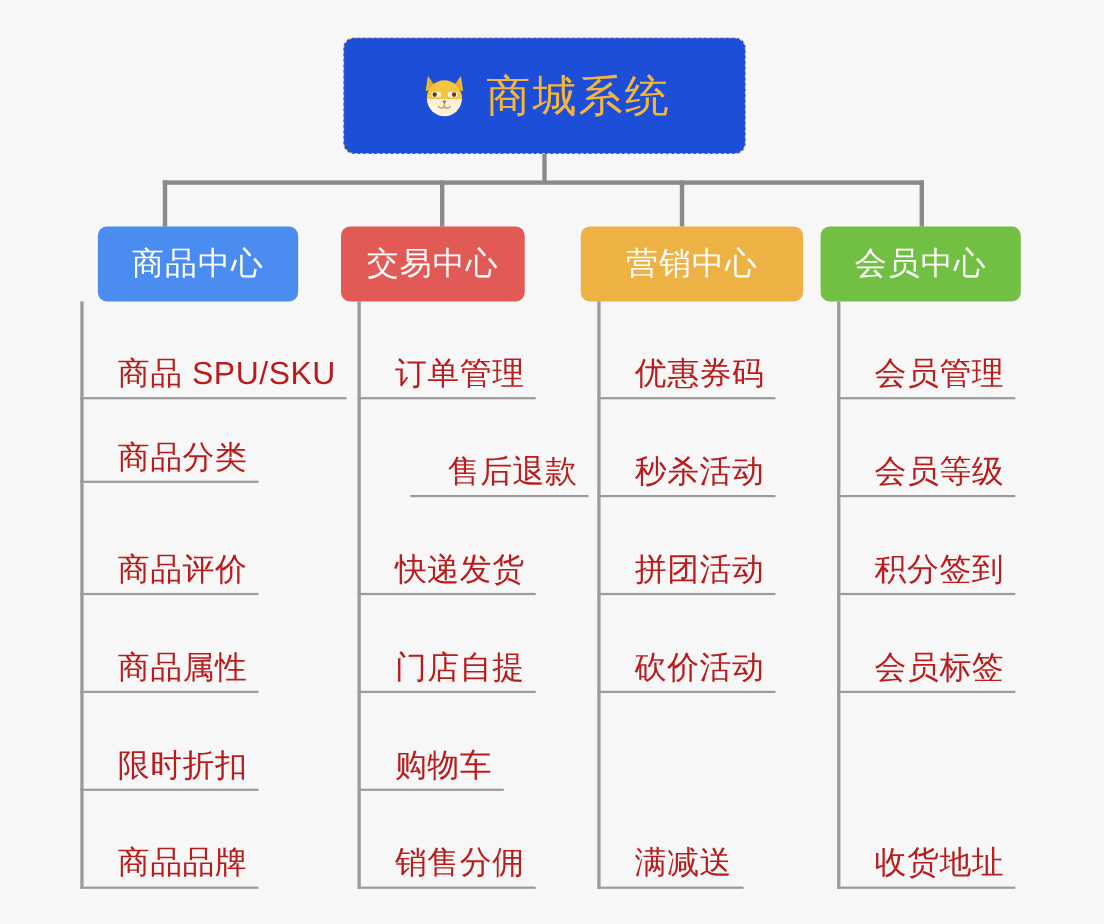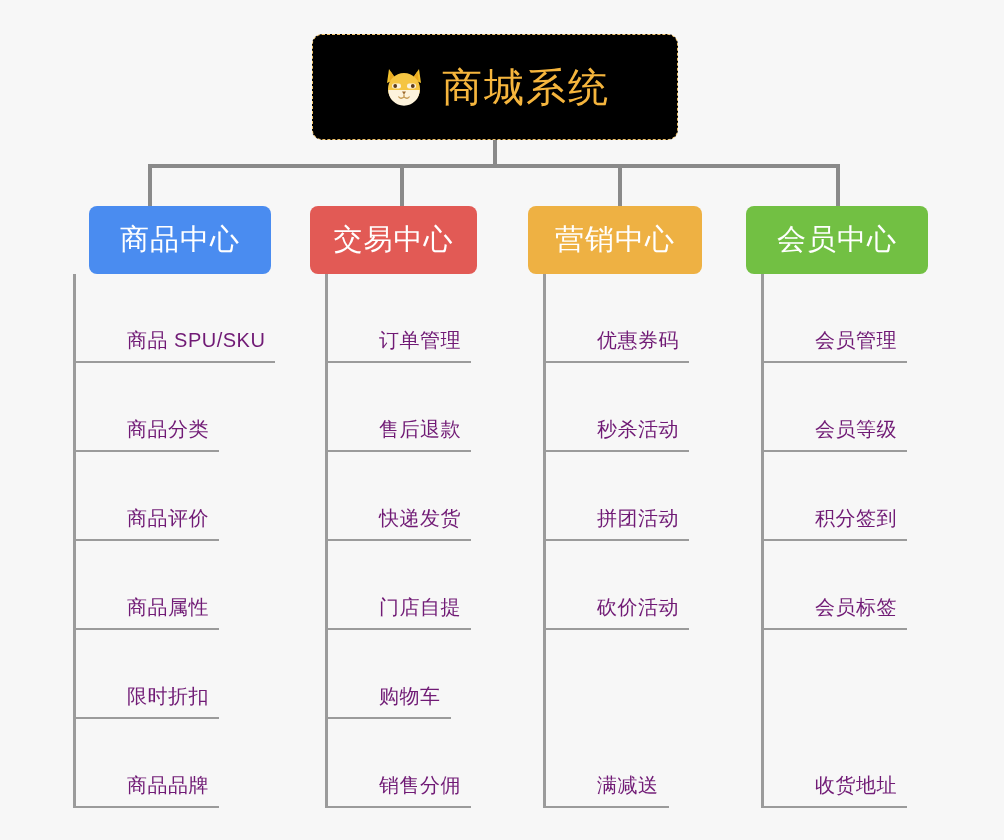--- a/index.html
+++ b/index.html
@@ -75,34 +75,33 @@
     box-sizing:border-box;
   }
   .leaf-inner{
     position:relative;
     display:inline-block;
     padding:0 10px 6px 34px;
     border-bottom:2px solid #9b9b9b;
     white-space:nowrap;
   }
   .leaf-label{
-    font-size:20px;
-    color:#701a75;
+    font-size:29px;
+    color:#b91c1c;
     letter-spacing:0.5px;
     line-height:30px;
     display:inline-block;
-    margin-left:20px;
   }
 </style>
 </head>
 <body style="background: rgb(247, 247, 247);">
 
 <div id="canvas">
 
-  <div class="root-node" style="background: #000000; border-color: rgb(240, 194, 105);">
+  <div class="root-node" style="background: #1d4ed8; border-color: rgb(240, 194, 105);">
     <span class="root-emoji">
       <svg width="48" height="48" viewBox="0 0 48 48" aria-hidden="true">
         <path d="M9 6 L7 20 L16 16 Z" fill="#f2c12e"></path>
         <path d="M39 6 L41 20 L32 16 Z" fill="#f2c12e"></path>
         <path d="M10.5 8.5 L9.3 18 L15.2 15.3 Z" fill="#e8a81f"></path>
         <path d="M37.5 8.5 L38.7 18 L32.8 15.3 Z" fill="#e8a81f"></path>
         <ellipse cx="24" cy="26" rx="16" ry="16" fill="#f5c542"></ellipse>
         <path d="M8.3 27 a15.7 15.7 0 0 0 31.4 0 z" fill="#fdf3dc"></path>
         <rect x="12" y="20.5" width="9" height="5" rx="2.2" fill="#fdf3dc"></rect>
         <rect x="27" y="20.5" width="9" height="5" rx="2.2" fill="#fdf3dc"></rect>
@@ -125,54 +124,54 @@
   <div class="conn conn-v" style="left: 400px; top: 164px; height: 42px; background: rgb(138, 138, 138);"></div>
   <div class="conn conn-v" style="left: 618px; top: 164px; height: 42px; background: rgb(138, 138, 138);"></div>
   <div class="conn conn-v" style="left: 836px; top: 164px; height: 42px; background: rgb(138, 138, 138);"></div>
 
   <div class="cat-box" style="left: 58px; top: 206px; width: 182px; background: rgb(74, 140, 240); margin-left: 31px;">
     <span>商品中心</span>
   </div>
   <div class="cat-box" style="left: 310px; top: 206px; width: 167px; background: rgb(226, 90, 85);">
     <span>交易中心</span>
   </div>
-  <div class="cat-box" style="left: 528px; top: 206px; width: 174px; background: rgb(238, 177, 67);">
+  <div class="cat-box" style="left: 528px; top: 206px; width: 202px; background: rgb(238, 177, 67);">
     <span>营销中心</span>
   </div>
   <div class="cat-box" style="left: 746px; top: 206px; width: 182px; background: rgb(114, 192, 67);">
     <span>会员中心</span>
   </div>
 
   <div class="branch" style="left:73px;top:274px;width:230px;height:560px;">
     <div class="trunk" style="height:534px;"></div>
   <div class="leaf" style="top: 0px;">
         <div class="leaf-inner"><span class="leaf-label">商品 SPU/SKU</span></div>
       </div>
-      <div class="leaf" style="top: 89px;">
+      <div class="leaf" style="top: 76px;">
         <div class="leaf-inner"><span class="leaf-label">商品分类</span></div>
       </div>
       <div class="leaf" style="top: 178px;">
         <div class="leaf-inner"><span class="leaf-label">商品评价</span></div>
       </div>
       <div class="leaf" style="top: 267px;">
         <div class="leaf-inner"><span class="leaf-label">商品属性</span></div>
       </div>
       <div class="leaf" style="top: 356px;">
         <div class="leaf-inner"><span class="leaf-label">限时折扣</span></div>
       </div>
       <div class="leaf" style="top: 445px;">
         <div class="leaf-inner"><span class="leaf-label">商品品牌</span></div>
       </div>
     </div>
   <div class="branch" style="left:325px;top:274px;width:205px;height:560px;">
     <div class="trunk" style="height:534px;"></div>
   <div class="leaf" style="top: 0px;">
         <div class="leaf-inner"><span class="leaf-label">订单管理</span></div>
       </div>
-      <div class="leaf" style="top: 89px;">
+      <div class="leaf" style="top: 89px; padding-left: 48px;">
         <div class="leaf-inner"><span class="leaf-label">售后退款</span></div>
       </div>
       <div class="leaf" style="top: 178px;">
         <div class="leaf-inner"><span class="leaf-label">快递发货</span></div>
       </div>
       <div class="leaf" style="top: 267px;">
         <div class="leaf-inner"><span class="leaf-label">门店自提</span></div>
       </div>
       <div class="leaf" style="top: 356px;">
         <div class="leaf-inner"><span class="leaf-label">购物车</span></div>

